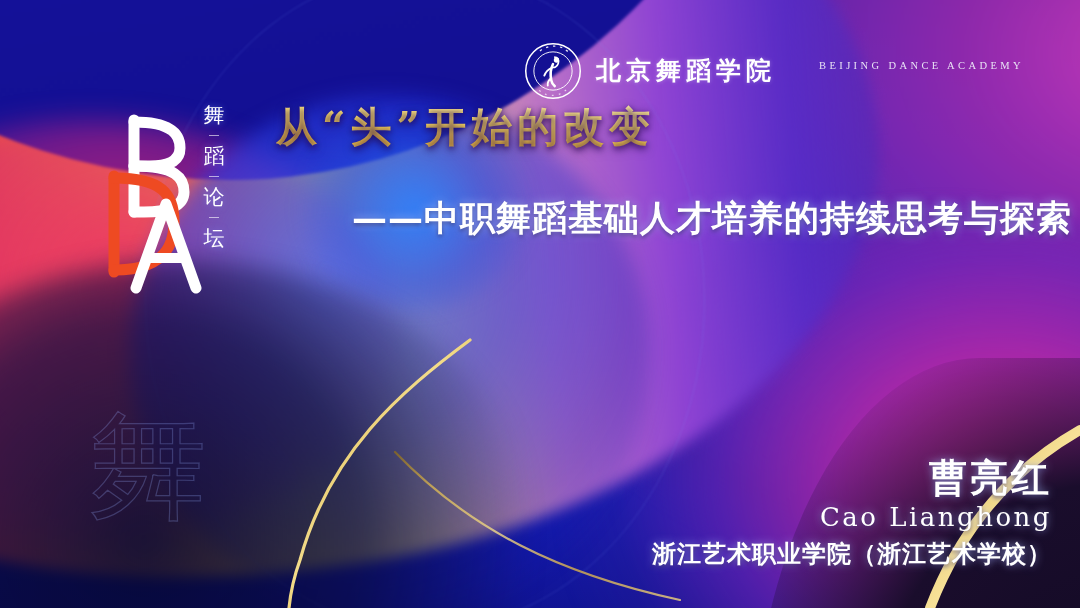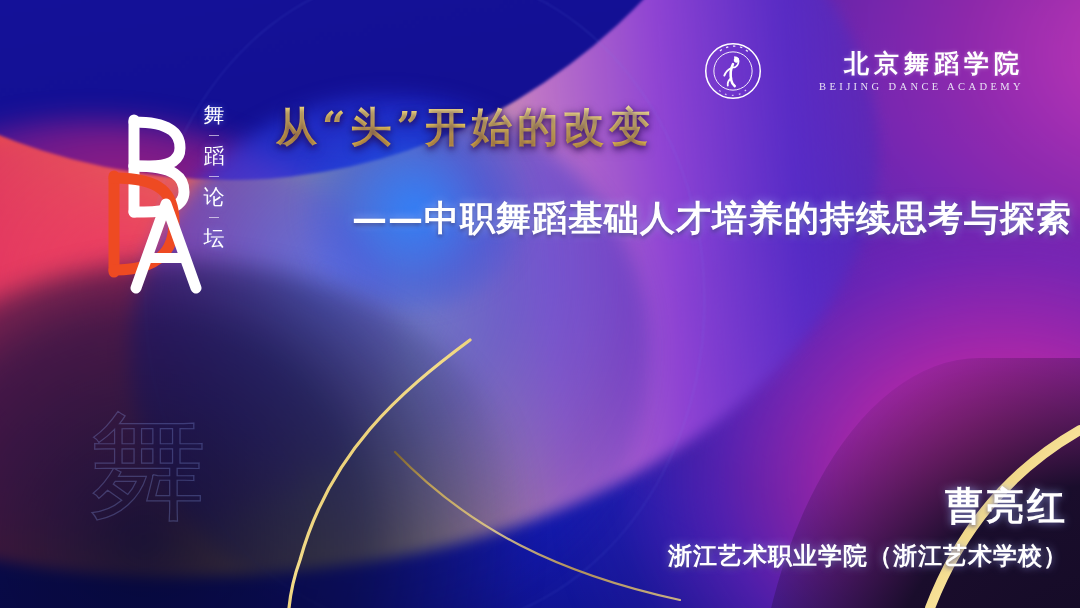--- a/index.html
+++ b/index.html
@@ -174,21 +174,21 @@
     color:rgba(165,185,255,.95);
     font-family:"Liberation Sans",sans-serif;
   }
 
   
   .seal-block{
     position:absolute;right:56px;top:42px;
     display:flex;align-items:center;gap:14px;
   }
   .seal{width:58px;height:58px;flex:0 0 58px;}
-  .seal-text{display:flex;flex-direction:column;align-items:flex-end;}
+  .seal-text{display:flex;flex-direction:row;align-items:flex-start;}
   .seal-cn{
     font-size:25px;color:#ffffff;letter-spacing:5px;
     font-family:"DejaVu Serif","Liberation Serif",serif;
     font-weight:700;line-height:1.15;
     text-shadow:0 0 4px rgba(255,255,255,.3);
   }
   .seal-en{
     font-size:10.5px;color:#e9e2f5;letter-spacing:3.4px;
     font-family:"Liberation Serif","DejaVu Serif",serif;
     margin-top:3px;
@@ -219,39 +219,39 @@
     letter-spacing:1px;
     line-height:1.25;
     color:#ffffff;
     font-family:"DejaVu Serif","Liberation Serif",serif;
     text-shadow:0 0 10px rgba(170,190,255,.75),0 2px 4px rgba(20,6,60,.6);
     white-space:nowrap;
   }
 
   
   .presenter{
-    position:absolute;right:12px;bottom:34px;
+    position:absolute;right:28px;bottom:34px;
     text-align:right;
     color:#ffffff;
     text-shadow:0 0 9px rgba(170,190,255,.7),0 2px 4px rgba(30,8,60,.6);
   }
   .p-name{
     font-size:38px;font-weight:700;letter-spacing:3px;
     font-family:"DejaVu Serif","Liberation Serif",serif;
     line-height:1.16;
   }
   .p-pinyin{
     font-size:26px;letter-spacing:2.5px;
     font-family:"DejaVu Serif","Liberation Serif",serif;
     line-height:1.28;margin-top:1px;
   }
   .p-org{
     font-size:24px;font-weight:700;letter-spacing:1px;
-    font-family:Liberation Serif, serif;
-    line-height:1.5;margin-top:10px;
+    font-family:Liberation Mono, monospace;
+    line-height:1.5;margin-top:4px;
   }
   .p-role{
     font-size:24px;font-weight:700;letter-spacing:1px;
     font-family:"DejaVu Serif","Liberation Serif",serif;
     line-height:1.5;
   }
 </style>
 </head>
 <body>
 
@@ -360,16 +360,17 @@
       <div class="seal-cn">北京舞蹈学院</div>
       <div class="seal-en">BEIJING DANCE ACADEMY</div>
     </div>
   </div>
 
   <div class="main-title">从“头”开始的改变</div>
   <div class="sub-title">——中职舞蹈基础人才培养的持续思考与探索</div>
 
   <div class="presenter">
     <div class="p-name">曹亮红</div>
+    <div class="p-pinyin">Cao Lianghong</div>
     <div class="p-org">浙江艺术职业学院（浙江艺术学校）</div>
   </div>
 
 </div>
 
 </body></html>

